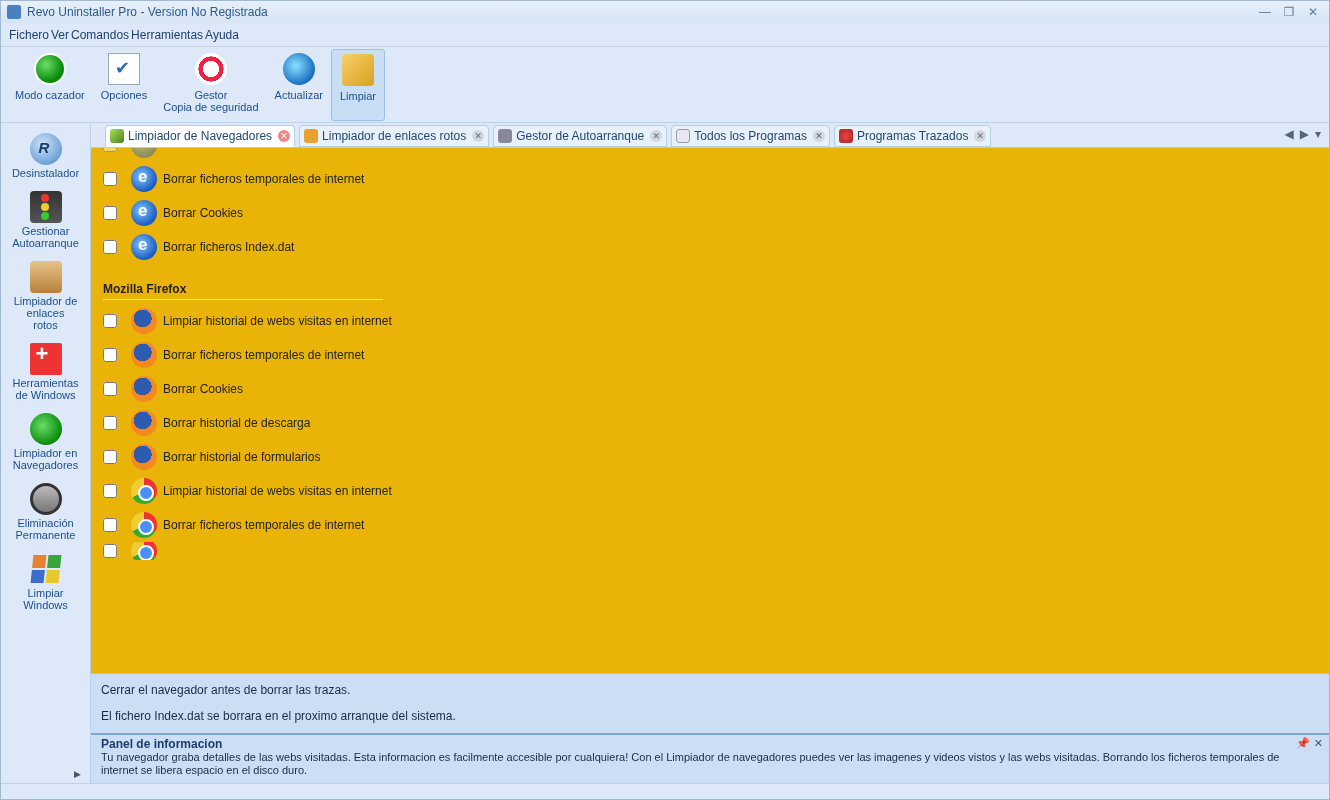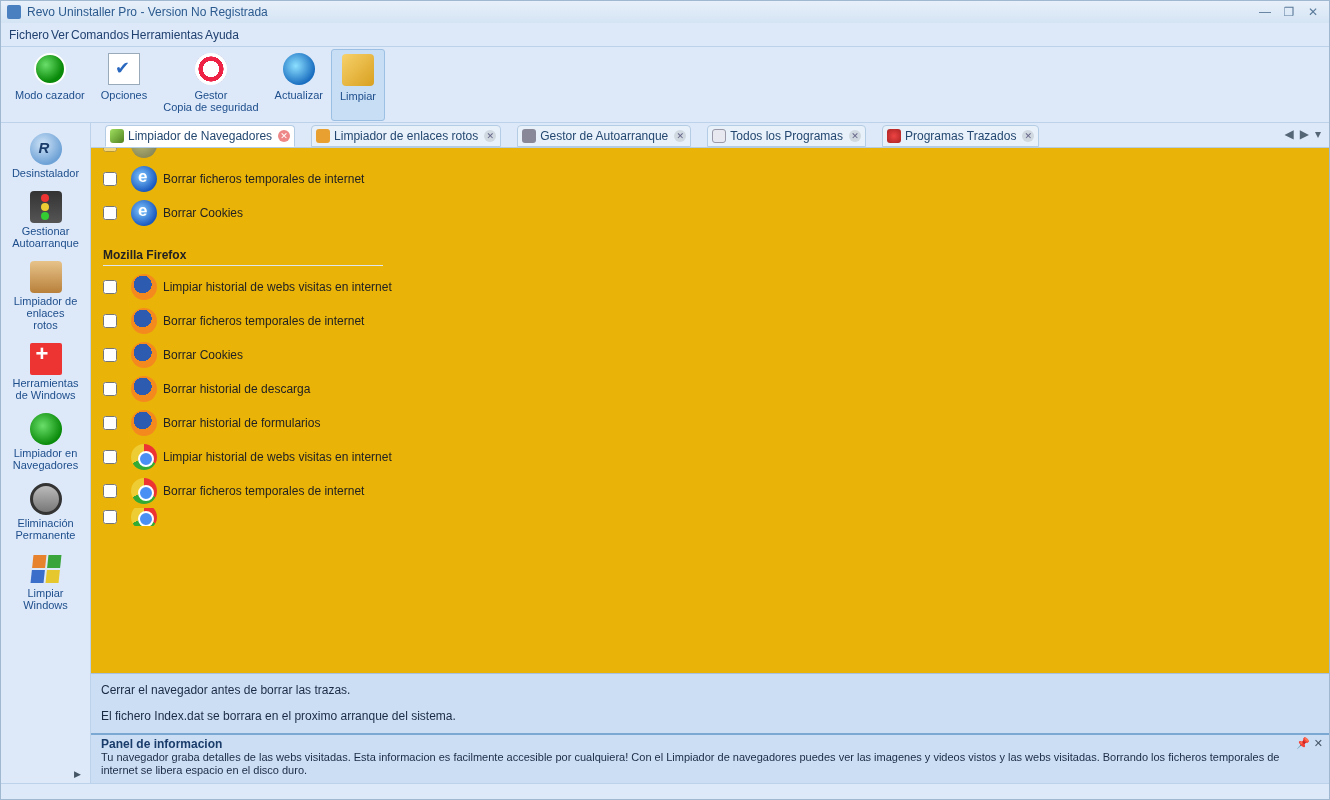--- a/index.html
+++ b/index.html
@@ -15,21 +15,21 @@
 .toolbtn.active { background: #c8def4; border: 1px solid #9cc0e4; border-radius: 3px; }
 .toolbtn .ticon { width: 32px; height: 32px; margin-bottom: 4px; }
 .toolbtn .tlabel { font-size: 11px; line-height: 12px; white-space: pre-line; }
 .body { display: flex; height: calc(800px - 22px - 24px - 76px - 18px); }
 .sidebar { width: 90px; background: #DDE9F9; border-right: 1px solid #BCD2EB; padding-top: 4px; overflow: hidden; position: relative; }
 .sidebtn { display: flex; flex-direction: column; align-items: center; padding: 6px 12px 6px; cursor: pointer; text-align: center; }
 .sidebtn .sicon { width: 32px; height: 32px; margin-bottom: 2px; }
 .sidebtn .slabel { font-size: 11px; line-height: 12px; color: #1e4e8c; }
 .sidebar-scroll-r { position: absolute; bottom: 2px; right: 2px; width: 14px; height: 12px; font-size: 9px; color: #456; cursor: pointer; }
 .main { flex: 1; display: flex; flex-direction: column; background: #DDE9F9; }
-.tabs { height: 24px; display: flex; align-items: flex-end; padding-left: 14px; gap: 16px; position: relative; }
+.tabs { height: 24px; display: flex; align-items: flex-end; padding-left: 14px; gap: 4px; position: relative; }
 .tab { display: flex; align-items: center; height: 22px; padding: 0 4px 0 4px; background: #e8f0fa; border: 1px solid #b4cce4; border-top-left-radius: 4px; border-top-right-radius: 4px; font-size: 12px; color: #244870; cursor: pointer; }
 .tab.active { background: #fff; border-bottom: 1px solid #fff; }
 .tab .tabicon { width: 14px; height: 14px; margin-right: 4px; border-radius: 3px; }
 .tab .tabclose { width: 12px; height: 12px; margin-left: 6px; border-radius: 6px; background: #d0d8e0; color: #668; font-size: 9px; display: flex; align-items: center; justify-content: center; cursor: pointer; }
 .tab.active .tabclose { background: #e88; color: #fff; }
 .tabs .tabctrl { position: absolute; right: 8px; top: 4px; display: flex; gap: 6px; color: #567; font-size: 10px; }
 .tabs .tabctrl span { cursor: pointer; }
 .content-wrap { flex: 1; display: flex; flex-direction: column; background: #eab308; border-top: 1px solid #b4cce4; position: relative; overflow: hidden; }
 .content { flex: 1; overflow-y: scroll; padding: 0 0 8px 12px; position: relative; }
 .content::-webkit-scrollbar { width: 16px; }
@@ -214,20 +214,25 @@
         <div class="row">
             <input type="checkbox" style="">
             <div class="bicon ico-ie"></div>
             <span class="rlabel">Borrar ficheros temporales de internet</span>
           </div>
         <div class="row">
             <input type="checkbox" style="">
             <div class="bicon ico-ie"></div>
             <span class="rlabel">Borrar Cookies</span>
           </div>
+        <div class="row">
+            <input type="checkbox" style="">
+            <div class="bicon ico-ie"></div>
+            <span class="rlabel">Borrar ficheros Index.dat</span>
+          </div>
 
         <div class="section-title">Mozilla Firefox</div>
         <div class="row">
             <input type="checkbox" style="">
             <div class="bicon ico-ff"></div>
             <span class="rlabel">Limpiar historial de webs visitas en internet</span>
           </div>
         <div class="row">
             <input type="checkbox" style="">
             <div class="bicon ico-ff"></div>

